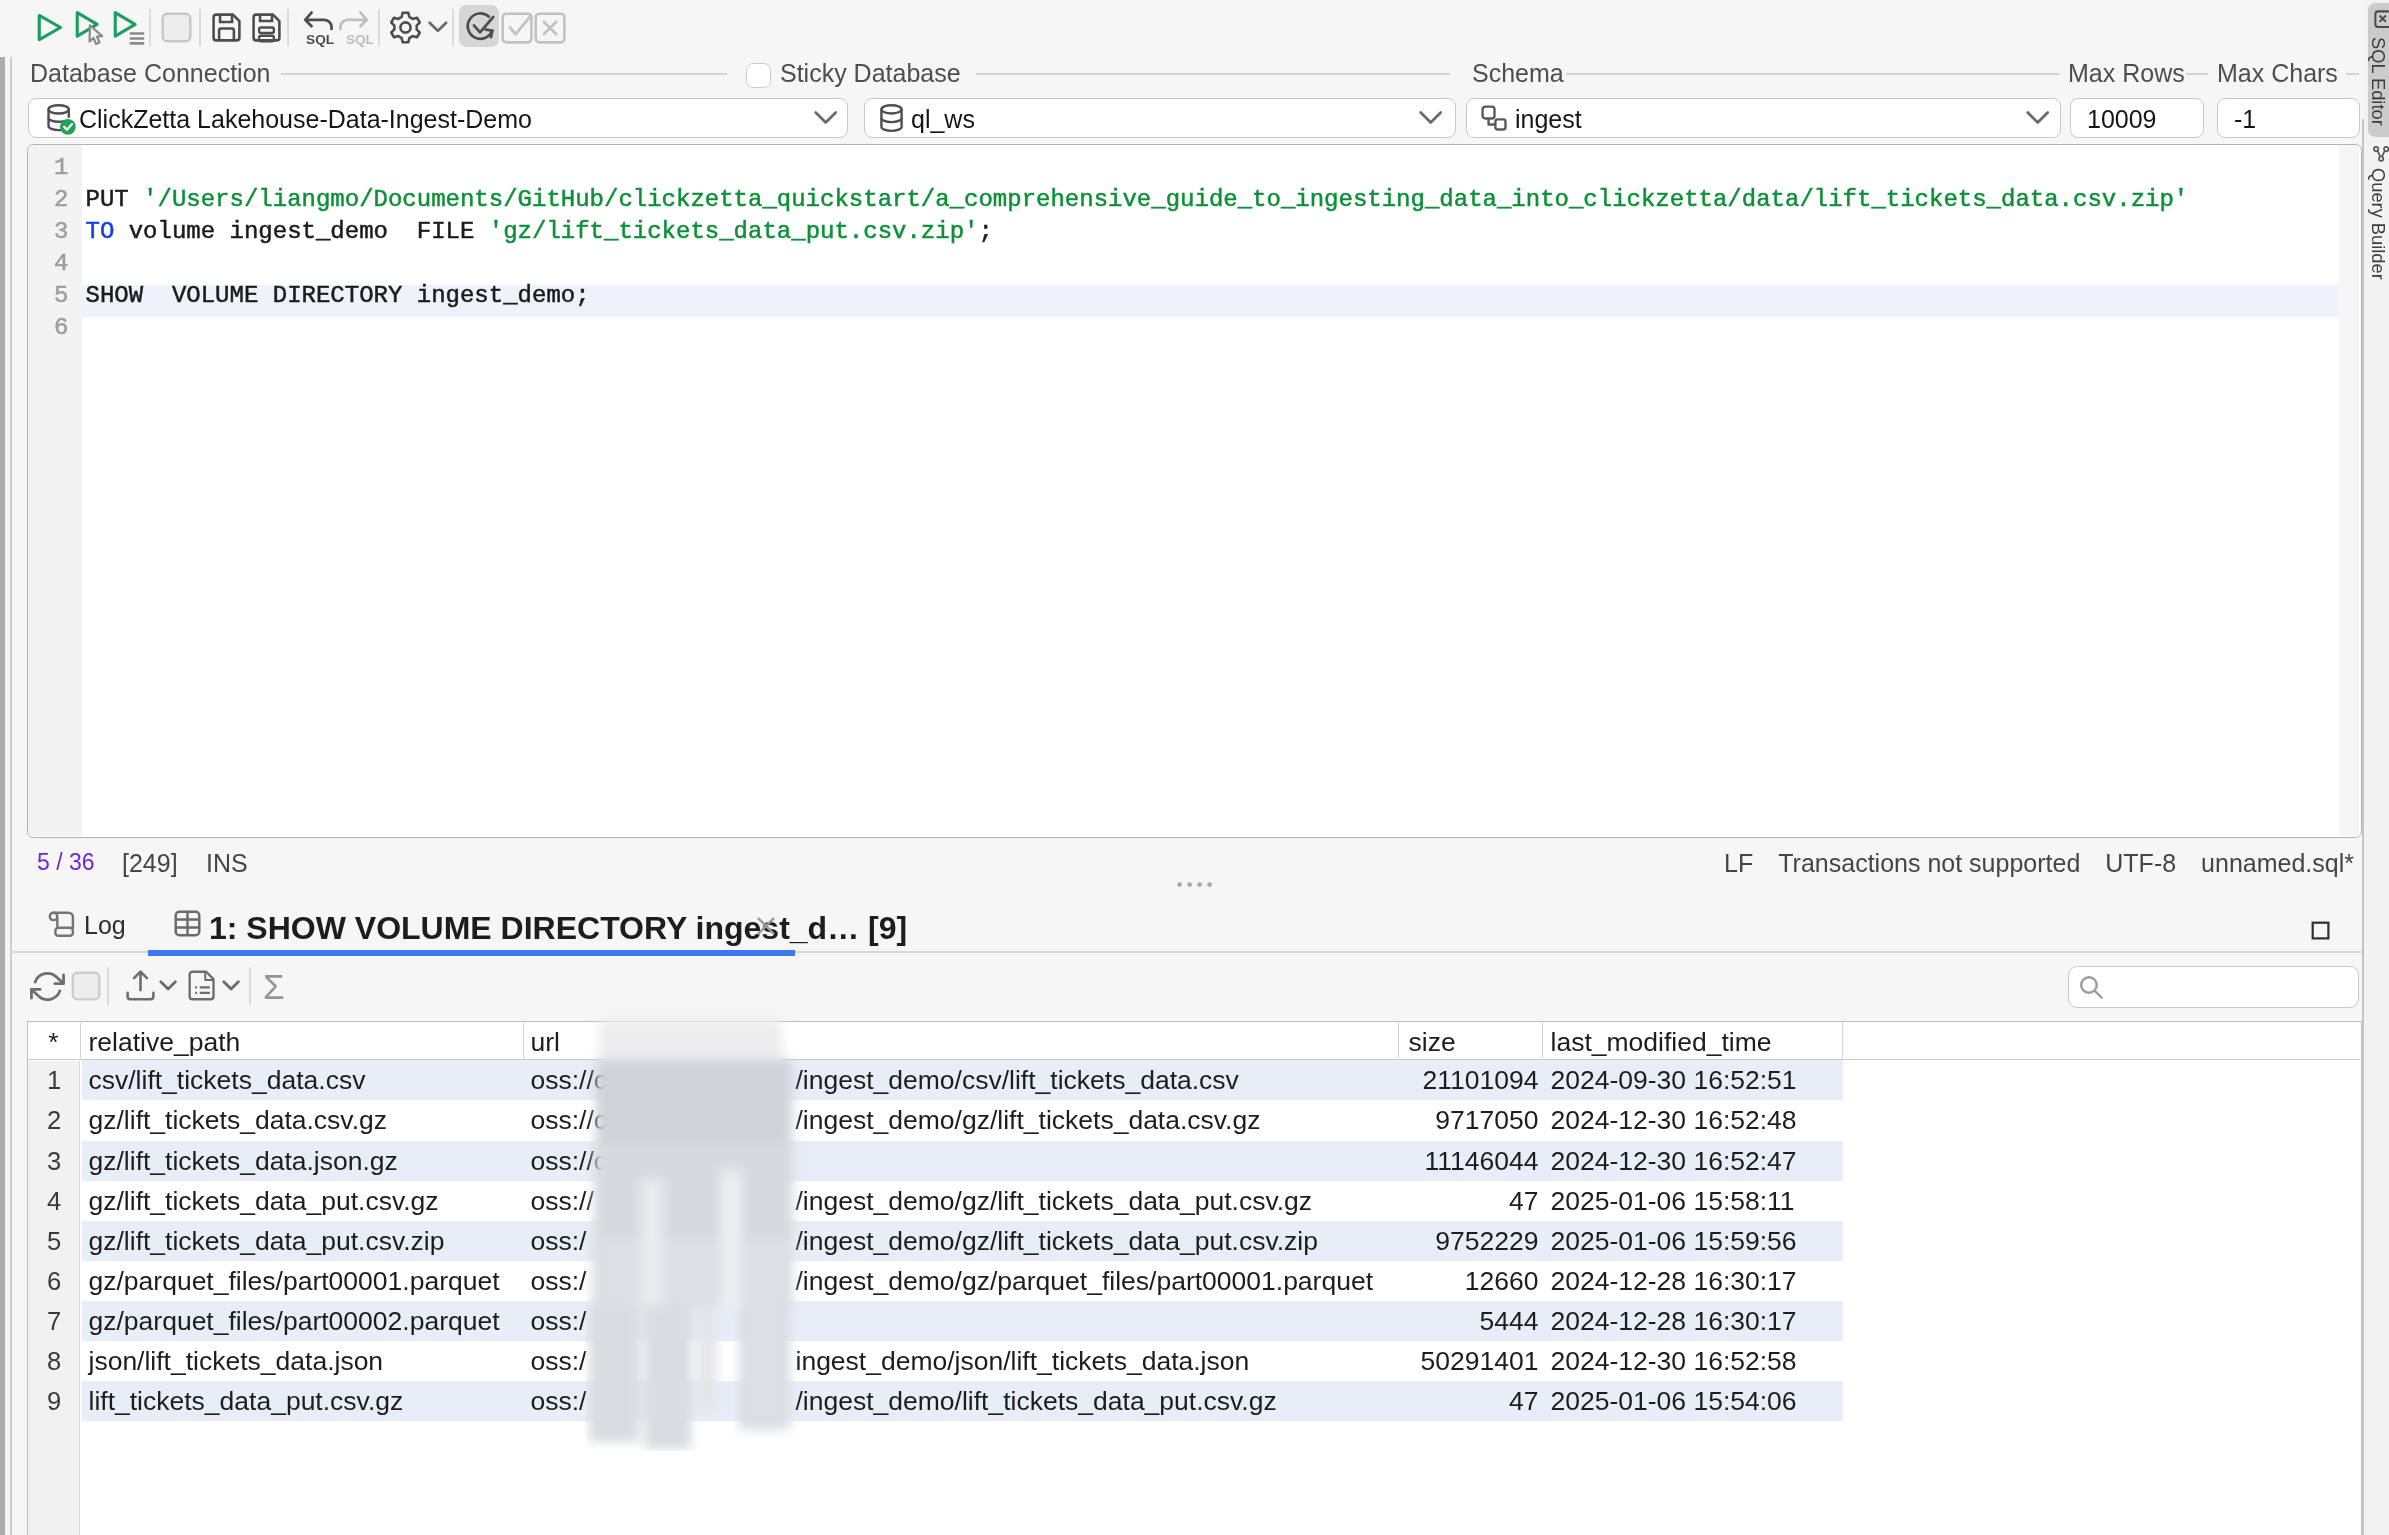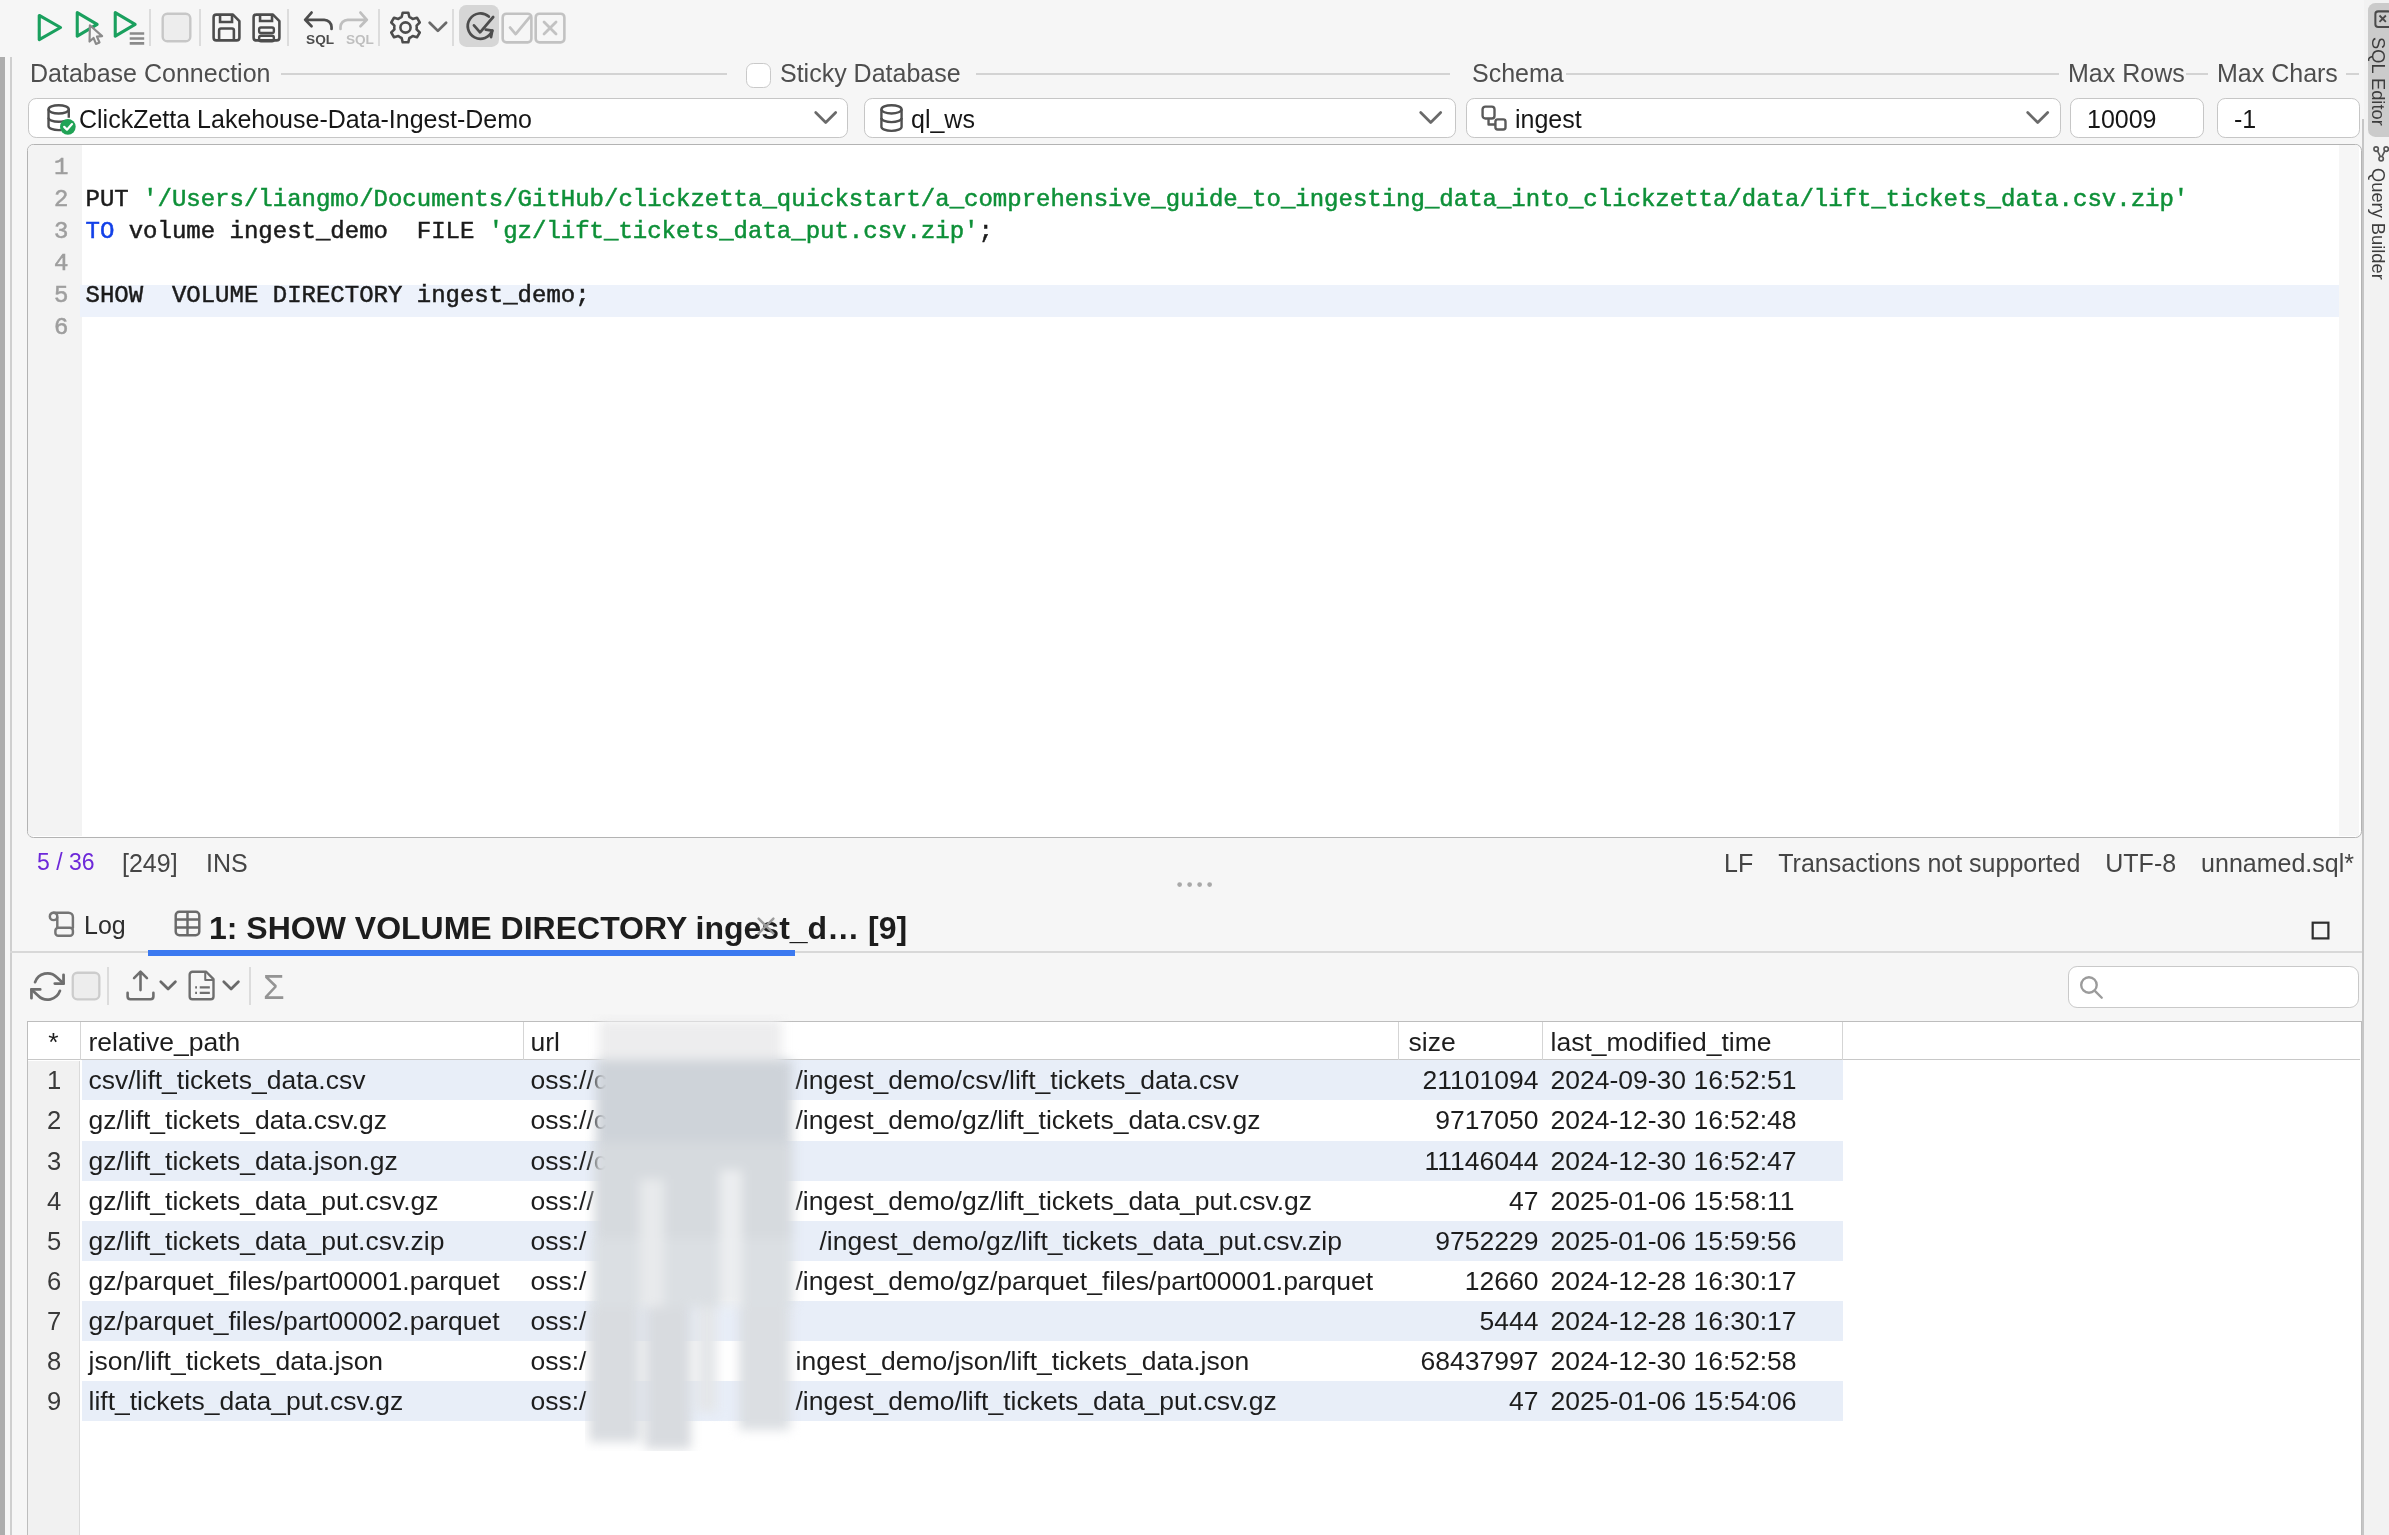--- a/index.html
+++ b/index.html
@@ -316,39 +316,39 @@
   <div class="cell" style="left:1523px; top:119px;">2024-12-30 16:52:47</div>
 
   <div class="cell" style="left:61px; top:159px;">gz/lift_tickets_data_put.csv.gz</div>
   <div class="cell" style="left:503px; top:159px;">oss://</div>
   <div class="cell" style="left:768px; top:159px;">/ingest_demo/gz/lift_tickets_data_put.csv.gz</div>
   <div class="cell" style="left:1371px; top:159px; width:140px; text-align:right;">47</div>
   <div class="cell" style="left:1523px; top:159px;">2025-01-06 15:58:11</div>
 
   <div class="cell" style="left:61px; top:199px;">gz/lift_tickets_data_put.csv.zip</div>
   <div class="cell" style="left:503px; top:199px;">oss:/</div>
-  <div class="cell" style="left:768px; top:199px;margin-left:24px;">/ingest_demo/gz/lift_tickets_data_put.csv.zip</div>
+  <div class="cell" style="left:768px; top:199px;">/ingest_demo/gz/lift_tickets_data_put.csv.zip</div>
   <div class="cell" style="left:1371px; top:199px; width:140px; text-align:right;">9752229</div>
   <div class="cell" style="left:1523px; top:199px;">2025-01-06 15:59:56</div>
 
   <div class="cell" style="left:61px; top:239px;">gz/parquet_files/part00001.parquet</div>
   <div class="cell" style="left:503px; top:239px;">oss:/</div>
   <div class="cell" style="left:768px; top:239px;">/ingest_demo/gz/parquet_files/part00001.parquet</div>
   <div class="cell" style="left:1371px; top:239px; width:140px; text-align:right;">12660</div>
   <div class="cell" style="left:1523px; top:239px;">2024-12-28 16:30:17</div>
 
   <div class="cell" style="left:61px; top:279px;">gz/parquet_files/part00002.parquet</div>
   <div class="cell" style="left:503px; top:279px;">oss:/</div>
   <div class="cell" style="left:1371px; top:279px; width:140px; text-align:right;">5444</div>
   <div class="cell" style="left:1523px; top:279px;">2024-12-28 16:30:17</div>
 
   <div class="cell" style="left:61px; top:319px;">json/lift_tickets_data.json</div>
   <div class="cell" style="left:503px; top:319px;">oss:/</div>
   <div class="cell" style="left:768px; top:319px;">ingest_demo/json/lift_tickets_data.json</div>
-  <div class="cell" style="left:1371px; top:319px; width:140px; text-align:right;">68437997</div>
+  <div class="cell" style="left:1371px; top:319px; width:140px; text-align:right;">50291401</div>
   <div class="cell" style="left:1523px; top:319px;">2024-12-30 16:52:58</div>
 
   <div class="cell" style="left:61px; top:359px;">lift_tickets_data_put.csv.gz</div>
   <div class="cell" style="left:503px; top:359px;">oss:/</div>
   <div class="cell" style="left:768px; top:359px;">/ingest_demo/lift_tickets_data_put.csv.gz</div>
   <div class="cell" style="left:1371px; top:359px; width:140px; text-align:right;">47</div>
   <div class="cell" style="left:1523px; top:359px;">2025-01-06 15:54:06</div>
 </div>
 
 <div class="abs" style="left:2364px; top:0; width:25.6px; height:1535px; background:#f2f2f2;"></div>

